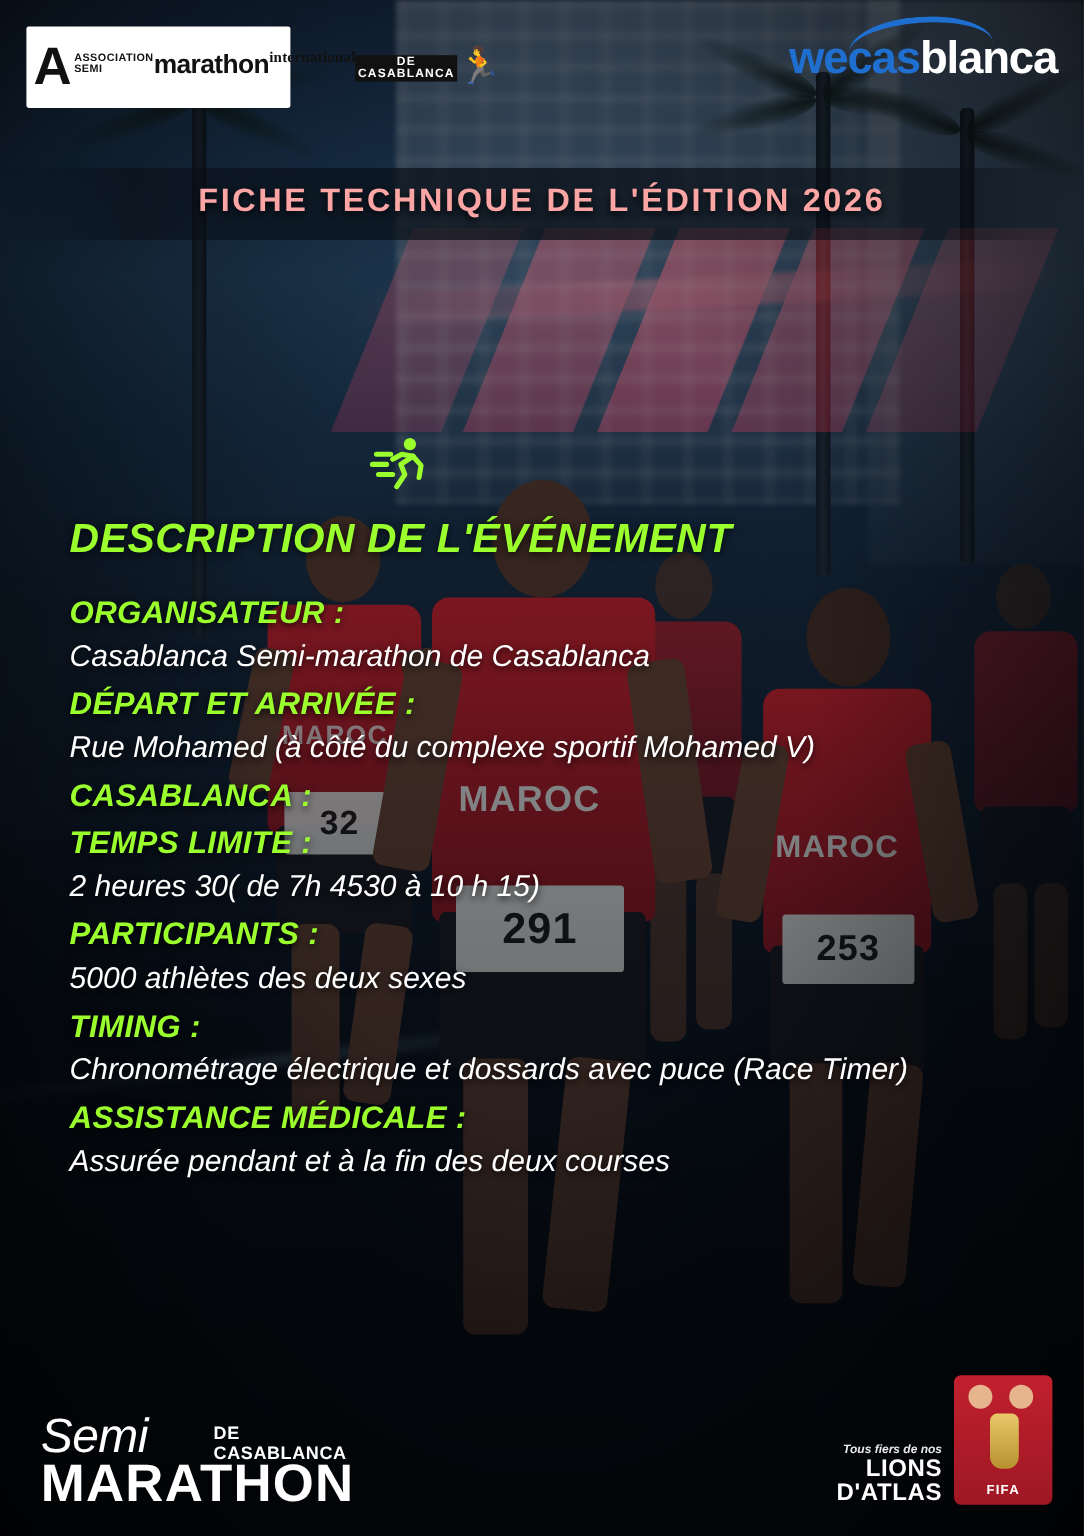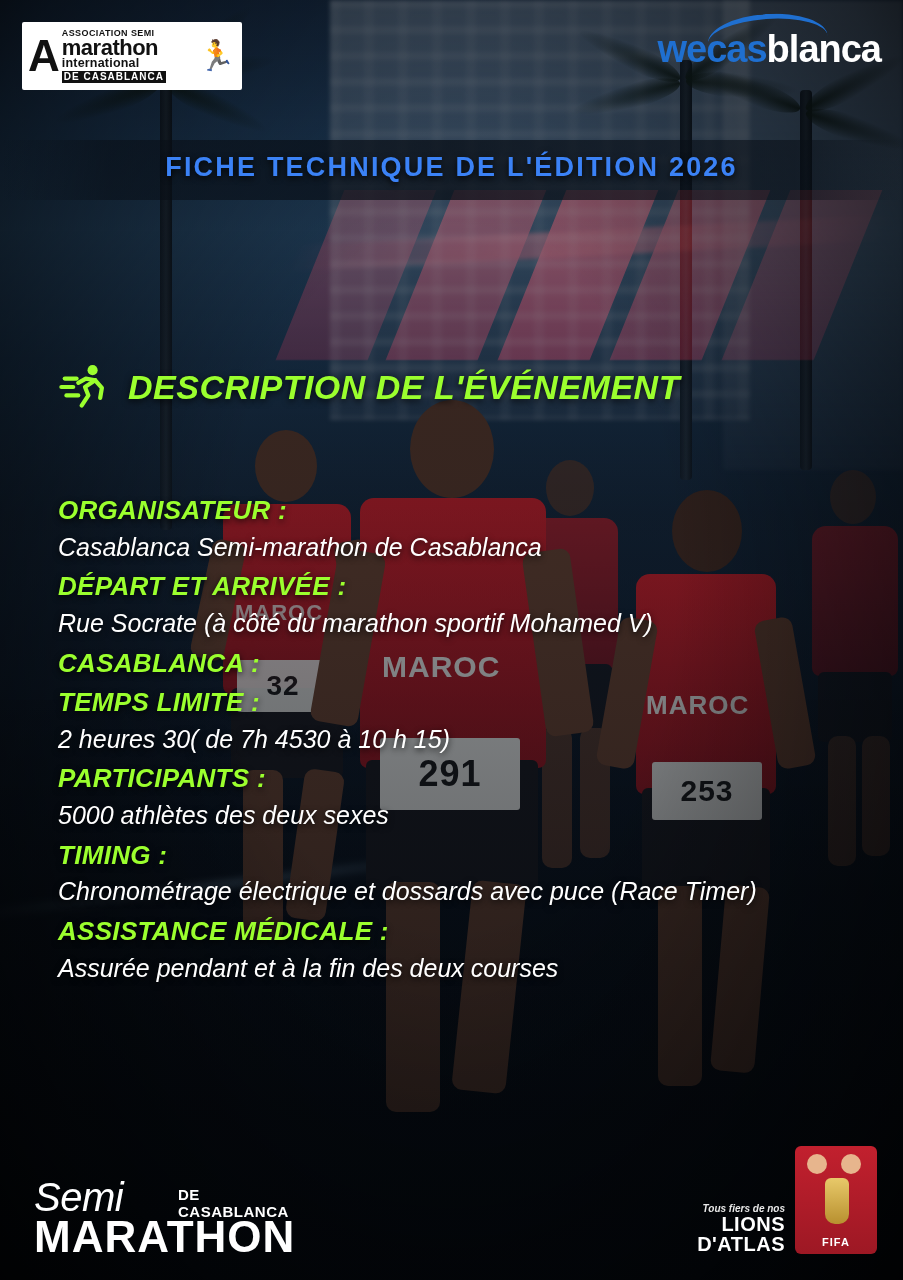--- a/index.html
+++ b/index.html
@@ -134,21 +134,21 @@
   
   .header-band {
     position: absolute;
     left: 0; right: 0; top: 140px; height: 60px;
     background: linear-gradient(90deg, rgba(8,14,22,.0) 0%, rgba(8,14,22,.55) 12%, rgba(8,14,22,.75) 50%, rgba(8,14,22,.55) 88%, rgba(8,14,22,0) 100%);
   }
   .header-title {
     position: absolute;
     left: 0; right: 0; top: 152px;
     text-align: center;
-    color: #3b82f6;
+    color: #fca5a5;
     font-size: 27px;
     font-weight: 800;
     letter-spacing: 2.2px;
     font-family: "Liberation Sans", sans-serif;
     text-shadow: 0 2px 6px rgba(0,0,0,.85);
   }
 
   
   .logo-left {
     position: absolute; left: 22px; top: 22px;
@@ -157,24 +157,24 @@
     border-radius: 2px;
     display: flex; align-items: center;
     padding: 0 6px;
     box-sizing: border-box;
   }
   .logo-left .big-a {
     font-size: 44px; font-weight: 800; color: #111; line-height: .8;
     font-family: "Liberation Sans", sans-serif;
     margin-right: 2px;
   }
-  .logo-left .stack { display:flex; flex-direction:column; line-height:1; }
+  .logo-left .stack { display:flex; flex-direction:row; line-height:1; }
   .logo-left .l1 { font-size: 9px; font-weight:700; color:#111; letter-spacing:.4px;}
   .logo-left .l2 { font-size: 22px; font-weight:800; color:#111; letter-spacing:-.5px; margin-top:-1px;}
-  .logo-left .l3 { font-size: 12.5px; font-weight:700; color:#111; letter-spacing:.2px; margin-top:-2px;}
+  .logo-left .l3 { font-size: 12.5px; font-weight:700; color:#111; letter-spacing:.2px; margin-top:-2px;font-family:Liberation Serif, serif;}
   .logo-left .l4 { font-size: 10px; font-weight:700; color:#fff; background:#111; text-align:center; letter-spacing:1px; margin-top:2px; padding:1px 2px;}
   .logo-left .runners-ico { margin-left:auto; font-size: 30px; color:#111; line-height:1; }
 
   .logo-right {
     position: absolute; right: 22px; top: 30px;
     font-family: "Liberation Sans", sans-serif;
     font-size: 38px; font-weight: 800; line-height: 1;
     letter-spacing: -1px;
   }
   .logo-right .we { color:#1f6fd0; }
@@ -184,21 +184,21 @@
     position: absolute; right: 54px; top: -16px;
     width: 120px; height: 26px;
     border-top: 5px solid #1f6fd0;
     border-radius: 60% 60% 0 0 / 100% 100% 0 0;
     transform: rotate(-4deg);
   }
 
   
   .section-title-row {
     position: absolute; left: 58px; top: 360px;
-    display: flex; align-items: center; gap: 16px;
+    display: flex; align-items: center; gap: 16px; flex-direction: column;
   }
   .runner-icon { width: 54px; height: 54px; }
   .section-title {
     color: #9bff2e;
     font-size: 34px;
     font-weight: 800;
     font-style: italic;
     letter-spacing: .5px;
     font-family: "Liberation Sans", sans-serif;
     text-shadow: 0 2px 7px rgba(0,0,0,.8);
@@ -419,21 +419,21 @@
     <span class="section-title">DESCRIPTION DE L'ÉVÉNEMENT</span>
   </div>
 
   <div class="fields">
     <div class="field">
       <div class="field-label">ORGANISATEUR :</div>
       <div class="field-value">Casablanca Semi-marathon de Casablanca</div>
     </div>
     <div class="field">
       <div class="field-label">DÉPART ET ARRIVÉE :</div>
-      <div class="field-value">Rue Socrate (à côté du marathon sportif Mohamed V)</div>
+      <div class="field-value">Rue Mohamed (à côté du complexe sportif Mohamed V)</div>
     </div>
     <div class="field">
       <div class="field-label">CASABLANCA :</div>
     </div>
     <div class="field">
       <div class="field-label">TEMPS LIMITE :</div>
       <div class="field-value">2 heures  30( de 7h 4530 à 10 h 15)</div>
     </div>
     <div class="field">
       <div class="field-label">PARTICIPANTS :</div>

